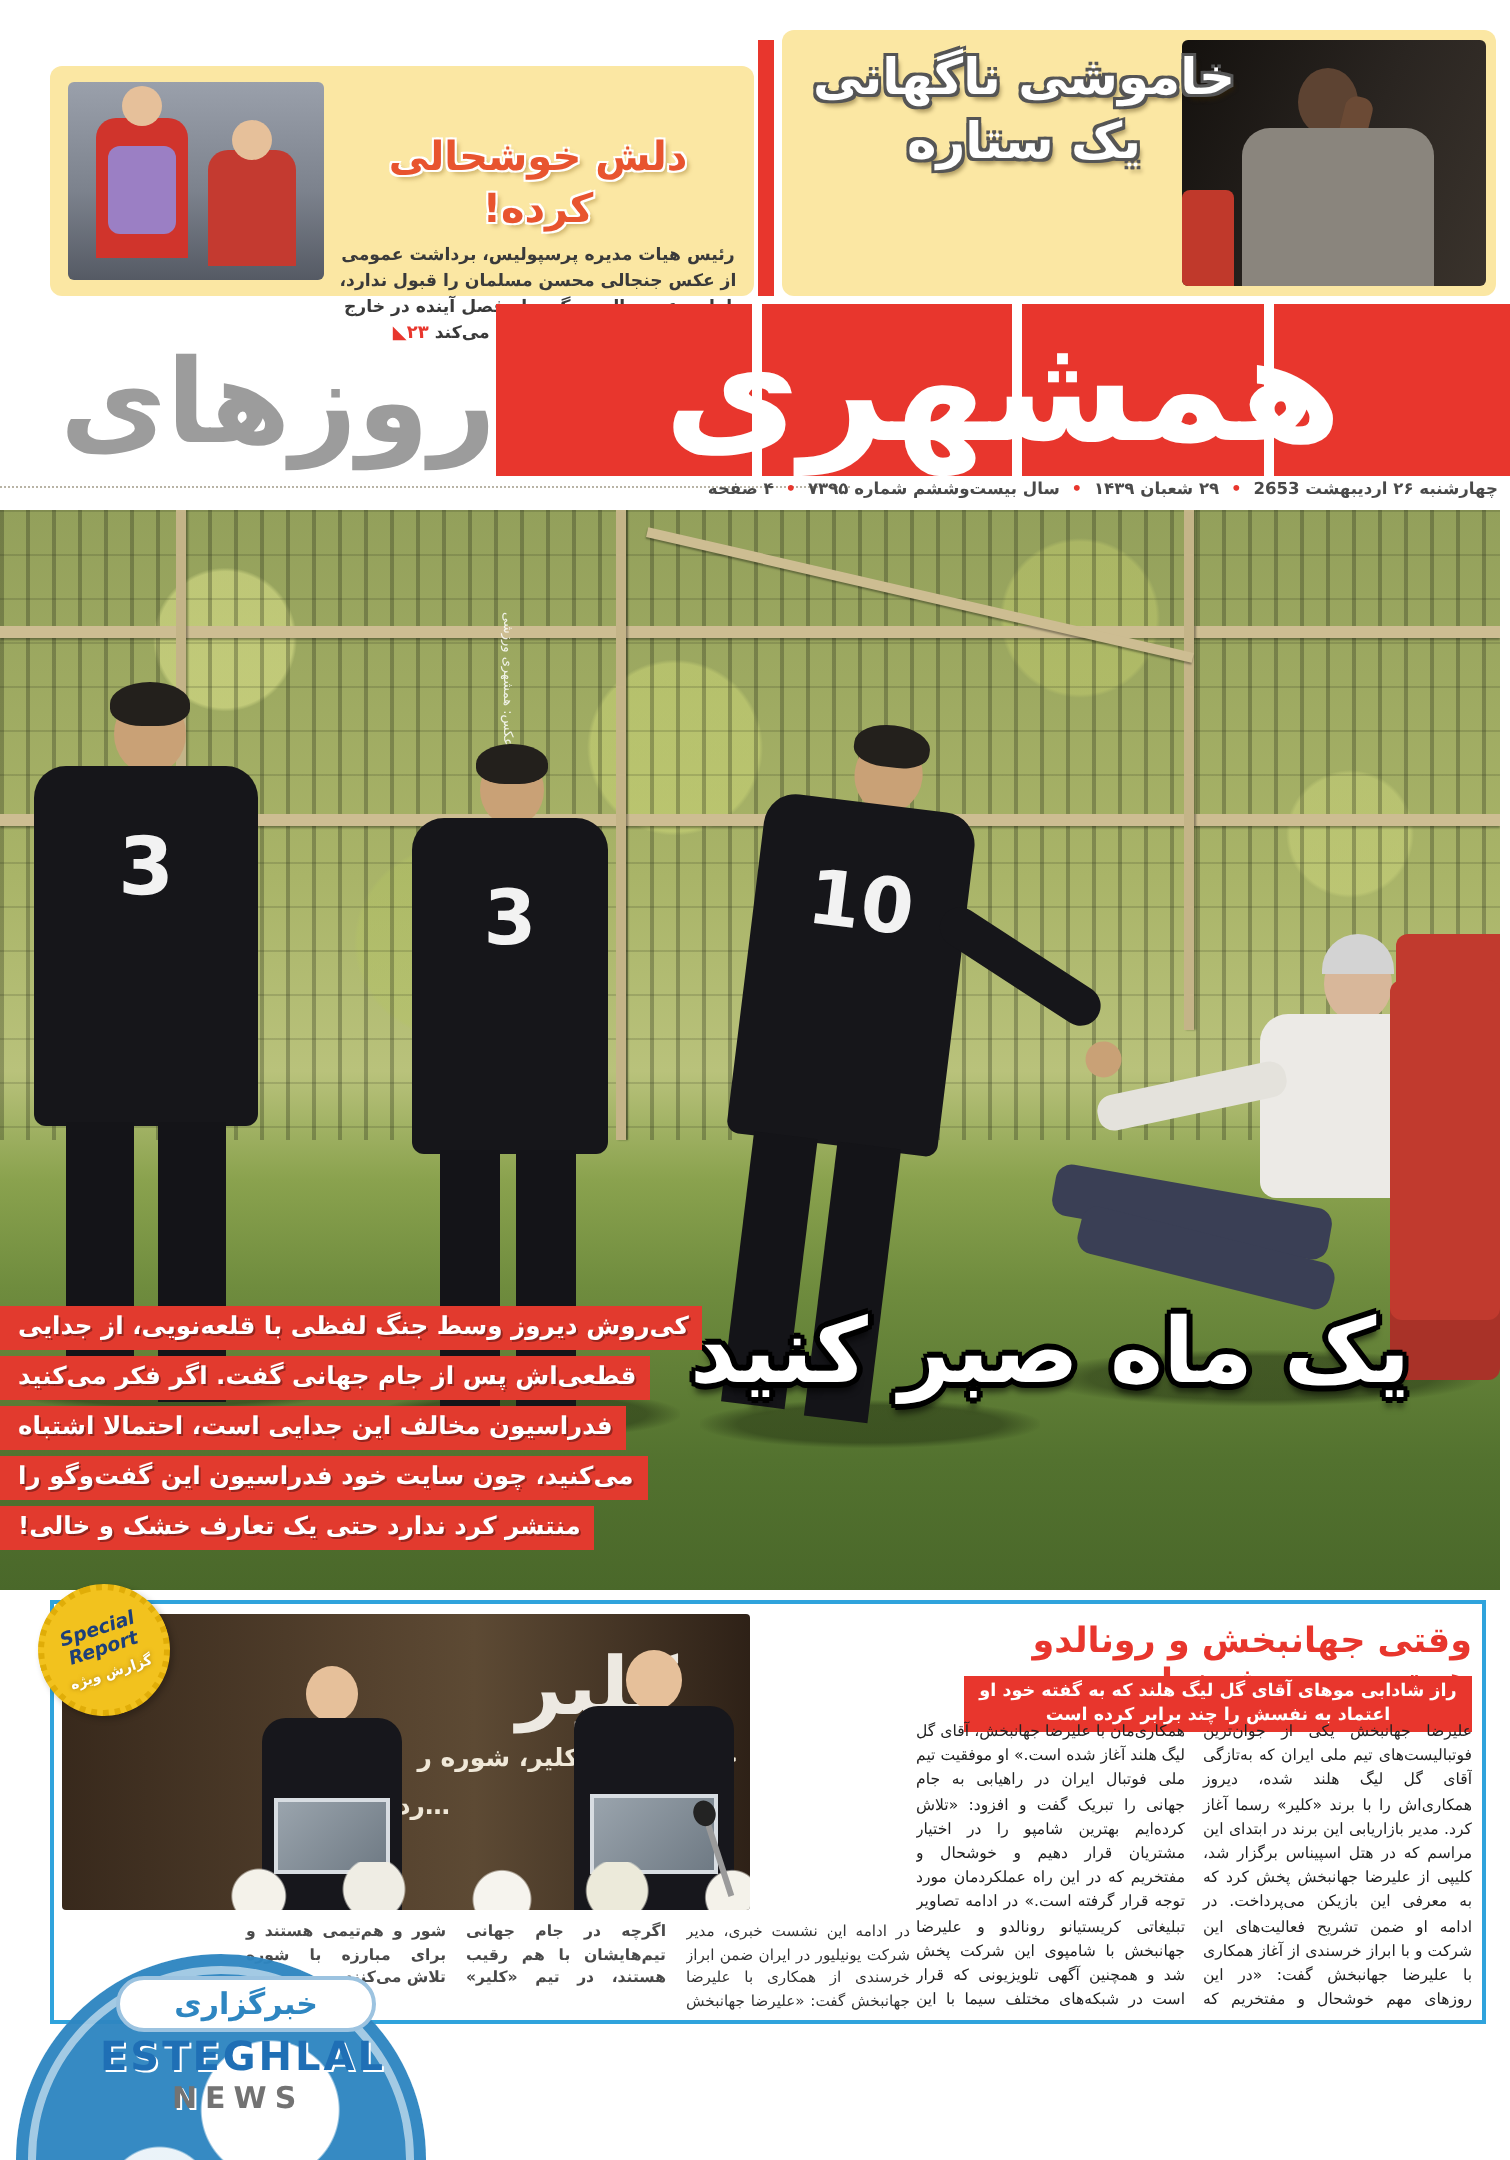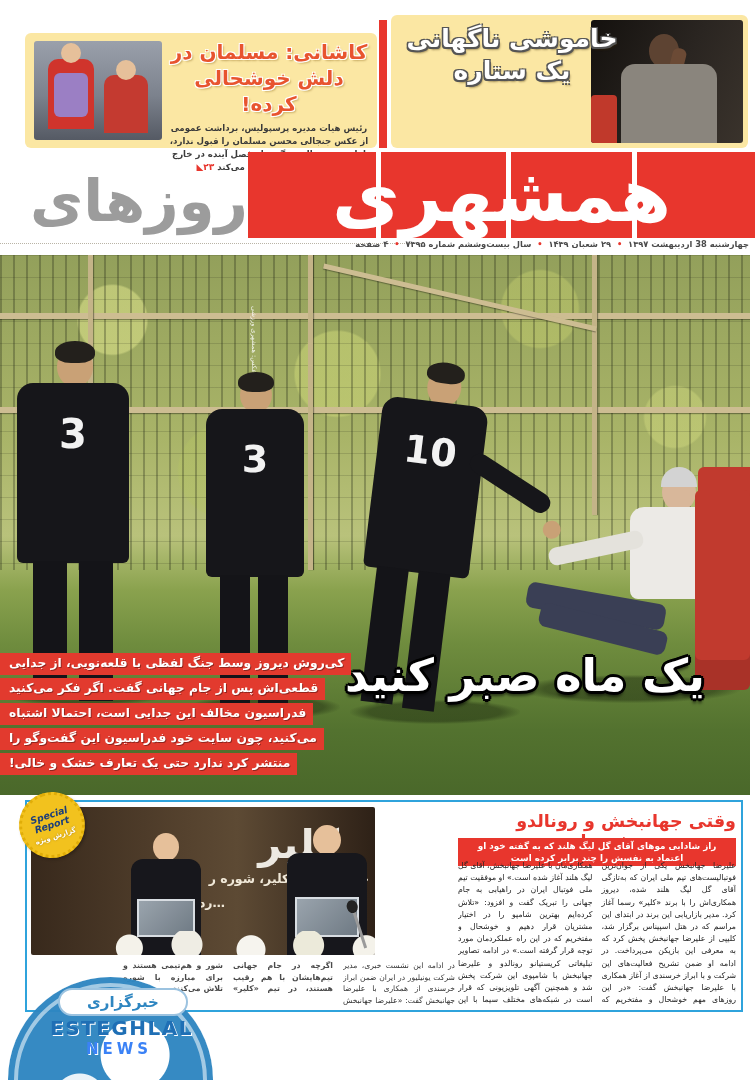--- a/index.html
+++ b/index.html
@@ -129,58 +129,58 @@
   .badge .fa { color:#ffffff; font-size:7px; font-weight:bold; margin-top:2px; text-shadow:0 0 2px rgba(120,80,0,.6); }
 
   .b-caption { position:absolute; left:96px; top:158px; width:210px; height:48px;
     font-size:7.8px; line-height:11.5px; color:#4a4a4a; font-weight:bold; text-align:justify;
     column-count:2; column-gap:10px; }
   .b-col3 { position:absolute; left:316px; top:158px; width:112px; height:48px;
     font-size:7.6px; line-height:11.5px; color:#333; text-align:justify; overflow:hidden; }
 
   .b-headline { position:absolute; right:5px; top:9px; width:278px; font-size:17.5px; font-weight:bold;
     color:#e8362d; text-align:right; }
-  .b-subhead { position:absolute; right:5px; top:36px; width:278px; background:#e8362d; color:#fff;
+  .b-subhead { position:absolute; right:5px; top:36px; width:254px; background:#e8362d; color:#fff;
     font-size:8.8px; font-weight:bold; line-height:12px; padding:2px 5px; text-align:center; }
   .b-body { position:absolute; right:5px; top:58px; width:278px; height:148px;
     font-size:7.8px; line-height:12.2px; color:#222; text-align:justify;
     column-count:2; column-gap:9px; overflow:hidden; }
 
   
   .wm { z-index:60; }
   .wm-ball { left:8px; top:977px; width:205px; height:205px; border-radius:50%;
     background:
       radial-gradient(circle at 62% 38%, #ffffff 0 34px, transparent 35px),
       radial-gradient(circle at 35% 60%, rgba(255,255,255,.9) 0 26px, transparent 27px),
       #2e86c1;
     opacity:.96; box-shadow:inset 0 0 0 6px #2e86c1, inset 0 0 0 10px rgba(255,255,255,.55); }
   .wm-pill { left:58px; top:988px; width:130px; height:28px; background:#ffffff; border:2px solid #9cc3e0;
     border-radius:15px; display:flex; align-items:center; justify-content:center;
     color:#2e86c1; font-weight:bold; font-size:15px; }
   .wm-line1 { left:50px; top:1016px; color:#1f6fb5; font-weight:bold; font-size:20px; letter-spacing:1.5px;
     text-shadow:1px 1px 0 #fff; }
-  .wm-line2 { left:86px; top:1040px; color:#3b82f6; font-weight:bold; font-size:15px; letter-spacing:4px;
+  .wm-line2 { left:86px; top:1040px; color:#737373; font-weight:bold; font-size:15px; letter-spacing:4px;
     text-shadow:1px 1px 0 #fff; }
 </style>
 </head>
 <body>
 
 <div class="abs ybox tl-box">
   <div class="abs tl-photo">
     <div class="abs tl-fig1">
       <span class="head-skin" style="left:13px; top:-16px;"></span>
       <span class="bib"></span>
     </div>
     <div class="abs tl-fig2">
       <span class="head-skin" style="left:12px; top:-15px;"></span>
     </div>
   </div>
   <div class="abs tl-text rtl">
     <div class="tl-headline">
-      <span>کاشانی: مسلمان در</span><br>
+      <br>
       <span>دلش خوشحالی کرده!</span>
     </div>
     <div class="tl-sub"><span>رئیس هیات مدیره پرسپولیس، برداشت عمومی از عکس جنجالی محسن مسلمان را قبول ندارد، اما در عین حال می‌گوید او فصل آینده در خارج از کشور افتخارآفرینی می‌کند</span>
       <span class="page-ref">۲۳</span><span class="ref-arrow">◣</span>
     </div>
   </div>
 </div>
 
 <div class="abs red-divider"></div>
 
@@ -201,21 +201,21 @@
 
 <div class="abs mast-red">
   <span class="title rtl">همشهری</span>
   <span class="mast-gap" style="left:128px;"></span>
   <span class="mast-gap" style="left:258px;"></span>
   <span class="mast-gap" style="left:384px;"></span>
 </div>
 <div class="abs mast-sub rtl">روزهای</div>
 <div class="abs dotted-rule"></div>
 <div class="abs dateline rtl">
-  <span>چهارشنبه 38 اردیبهشت ۱۳۹۷</span>
+  <span>چهارشنبه ۲۶ اردیبهشت 2653</span>
   <span class="dot">•</span>
   <span>۲۹ شعبان ۱۴۳۹</span>
   <span class="dot">•</span>
   <span>سال بیست‌وششم شماره ۷۳۹۵</span>
   <span class="dot">•</span>
   <span>۴ صفحه</span>
 </div>
 
 <div class="abs main-photo">
   <div class="abs fence"></div>

